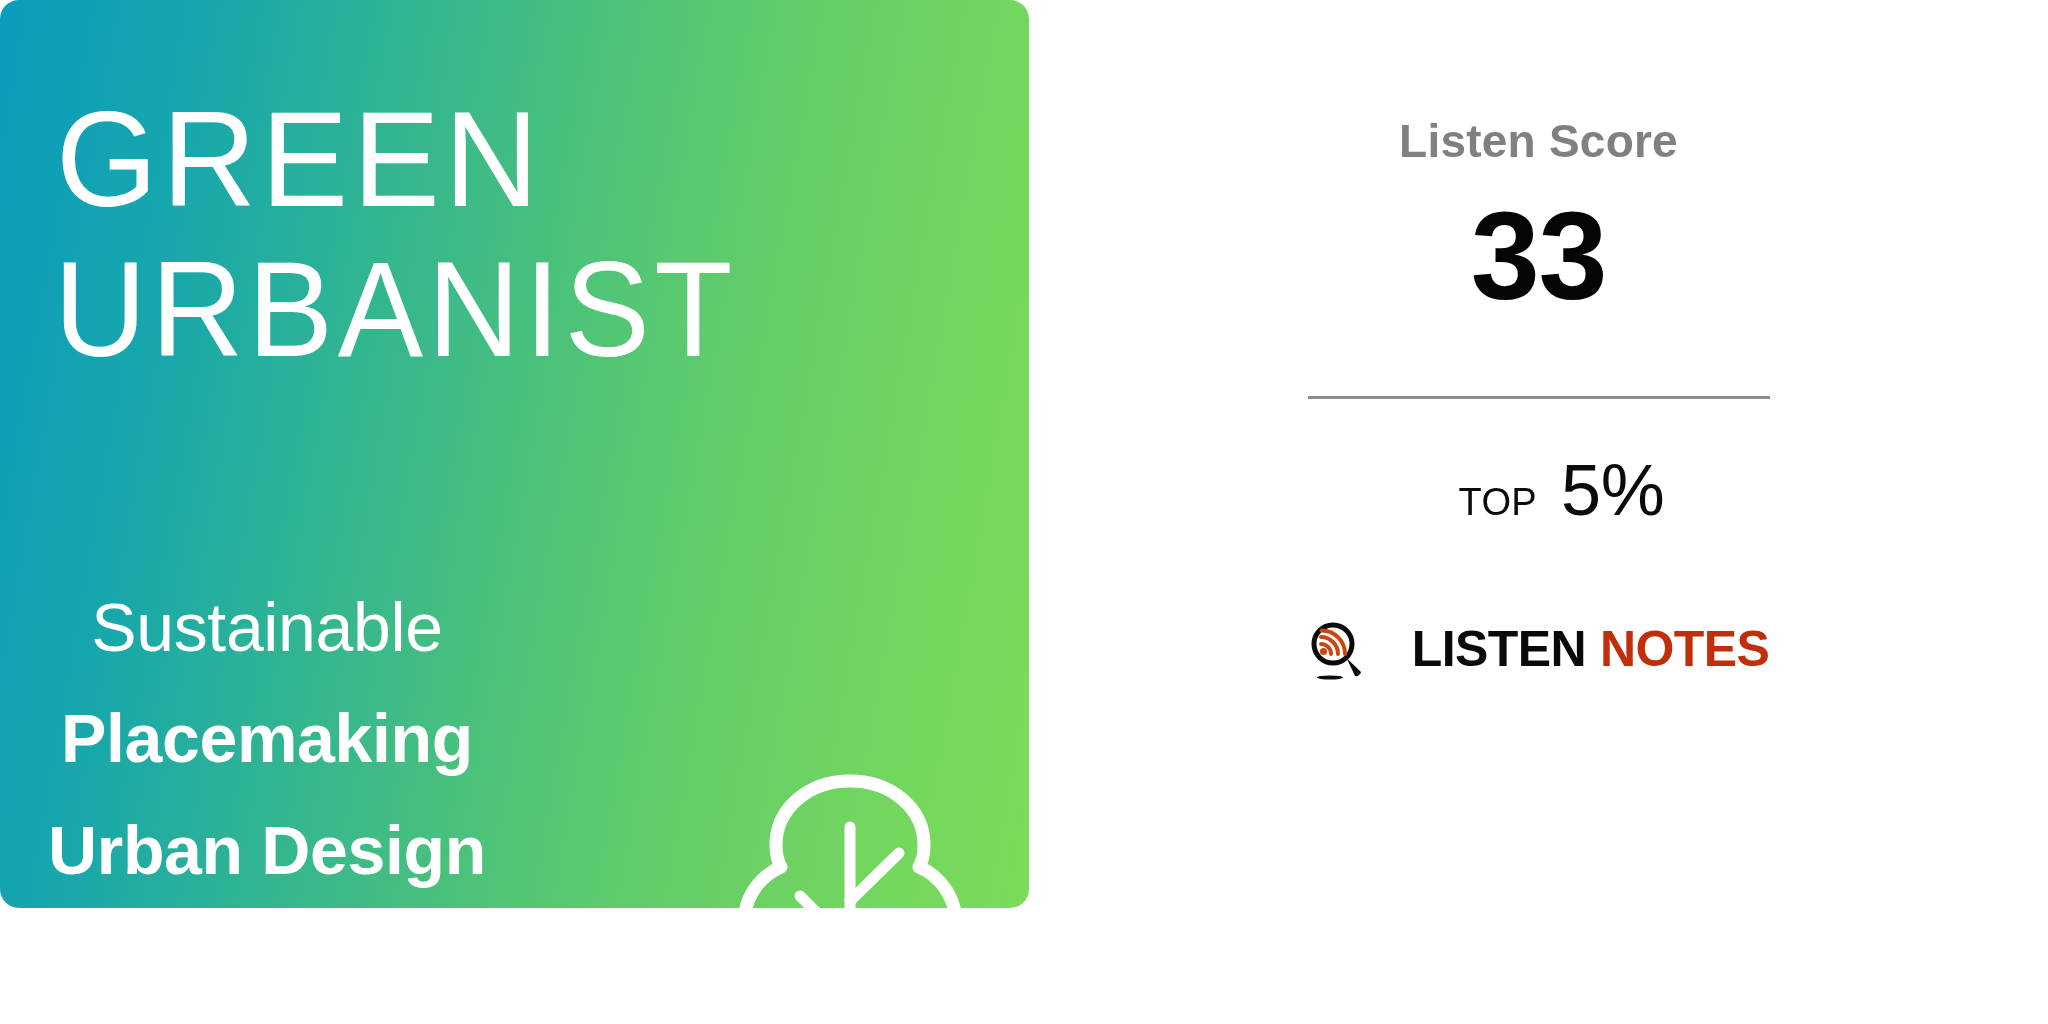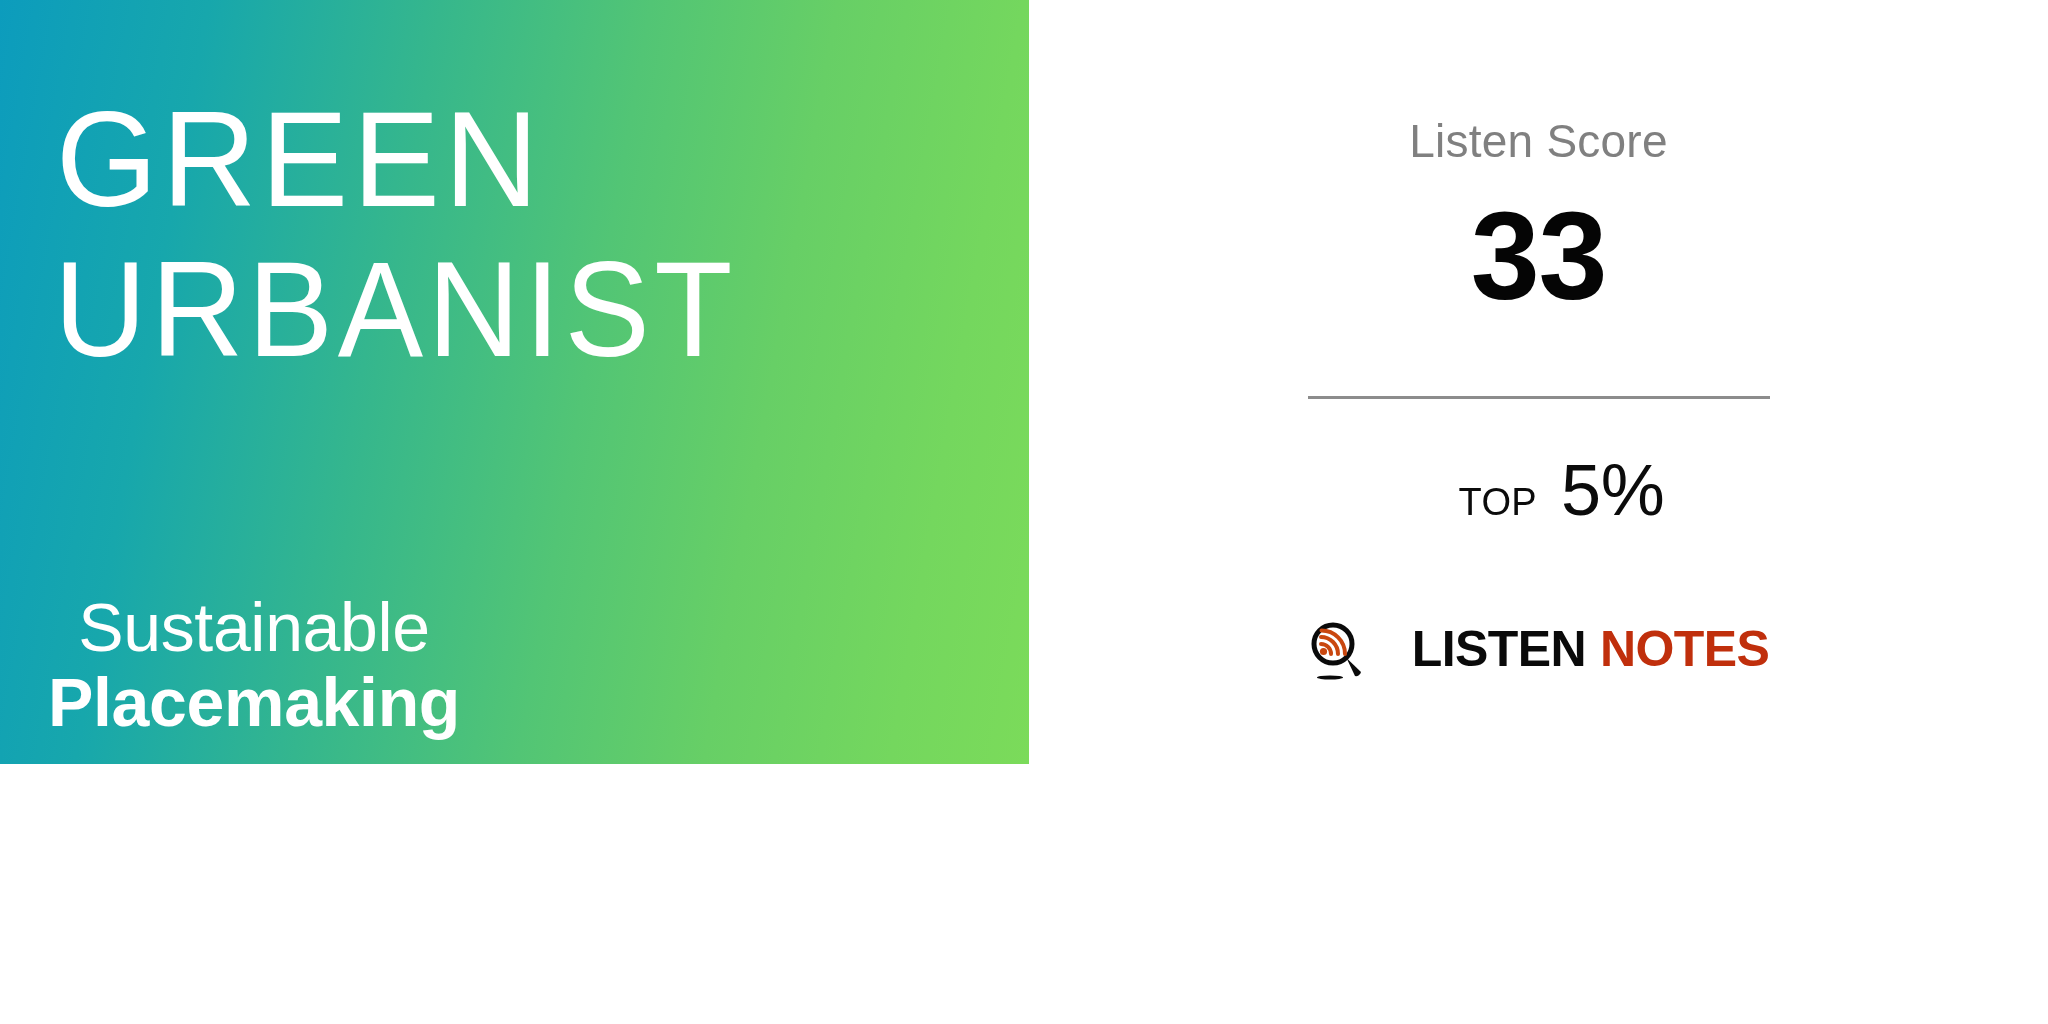--- a/index.html
+++ b/index.html
@@ -19,24 +19,25 @@
     height: 1024px;
     background: #ffffff;
     display: flex;
     flex-direction: row;
   }
 
   
   .artwork {
     position: relative;
     width: 1029px;
-    height: 764px;
+    height: 908px;
     flex: 0 0 1029px;
     overflow: hidden;
     background: linear-gradient(100deg, #0c9cbd 0%, #17a7ac 18%, #36b78c 38%, #52c575 56%, #67cf66 72%, #74d75e 88%, #7bdb5a 100%);
+    border-radius: 19px;
   }
   .artwork-inner {
     position: absolute;
     inset: 0;
   }
 
   .logo-word {
     position: absolute;
     color: #ffffff;
     font-family: "Liberation Sans", sans-serif;
@@ -65,21 +66,21 @@
     top: 590px;
     color: #ffffff;
     font-family: "Liberation Sans", sans-serif;
     font-size: 68px;
     line-height: 1.11;
     letter-spacing: -0.005em;
     white-space: nowrap;
   }
   .tagline .ln { display: block; text-align: center; }
   .tl-light { font-weight: 400; }
-  .tl-bold  { font-weight: 700; }
+  .tl-bold  { font-weight: 700; margin-top: 36px; }
 
   .tree-icon {
     position: absolute;
     left: 730px;
     top: 765px;
     width: 240px;
     height: 270px;
   }
 
   
@@ -95,21 +96,21 @@
     right: 0;
     top: 0;
     display: flex;
     flex-direction: column;
     align-items: center;
   }
   .listen-score-label {
     margin-top: 118px;
     color: #808080;
     font-size: 46px;
-    font-weight: 400;
+    font-weight: 700;
     letter-spacing: 0.005em;
     line-height: 1;
   }
   .score-value {
     margin-top: 30px;
     color: #050505;
     font-size: 124px;
     font-weight: 700;
     letter-spacing: -0.01em;
     line-height: 1;
@@ -177,20 +178,21 @@
   <div class="artwork">
     <div class="artwork-inner">
 
       <div class="logo-word logo-green">GREEN</div>
 
       <div class="logo-word logo-urbanist">URBANIST</div>
 
       <div class="tagline">
         <span class="ln tl-light">Sustainable</span>
         <span class="ln tl-bold">Placemaking</span>
+        <span class="ln tl-bold">Urban Design</span>
       </div>
 
       <svg class="tree-icon" viewBox="0 0 240 270" fill="none">
         <path d="M120 16
                  C 78 16, 46 44, 46 80
                  C 46 90, 48 97, 51 102
                  C 28 112, 14 134, 14 159
                  C 14 192, 42 214, 80 214
                  L 160 214
                  C 198 214, 226 192, 226 159

